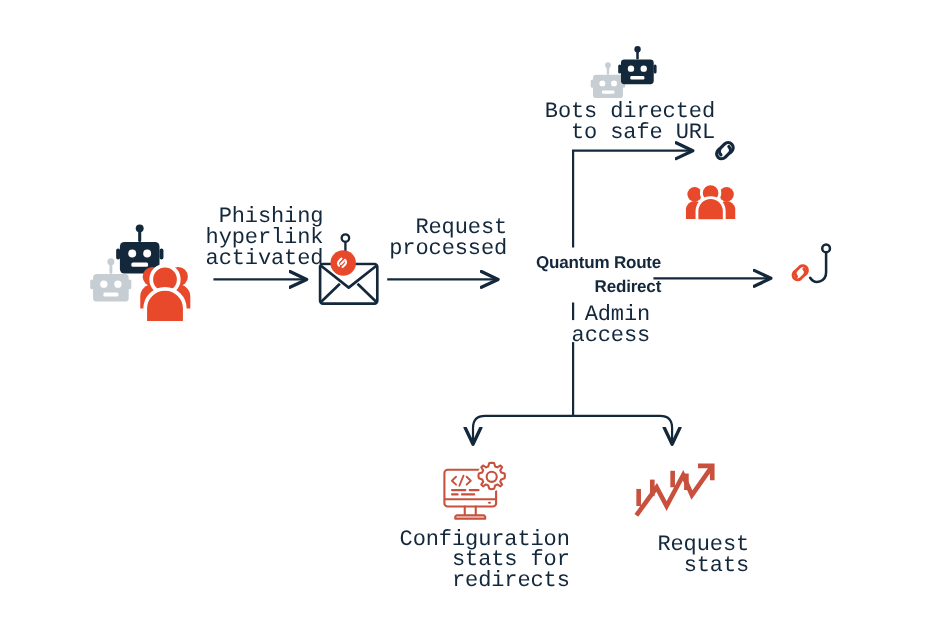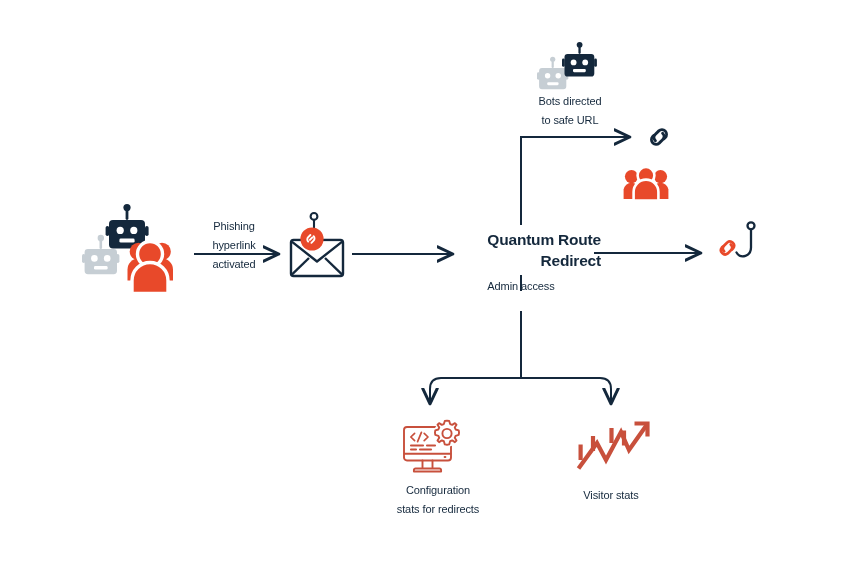--- a/index.html
+++ b/index.html
@@ -13,24 +13,24 @@
   #canvas {
     position: relative;
     width: 846px;
     height: 564px;
     background: #ffffff;
     overflow: hidden;
   }
   .lbl {
     position: absolute;
     color: #14283c;
-    font-size: 11px;
+    font-size: 20px;
     line-height: 19px;
-    text-align: center;
-    font-family: Liberation Sans, sans-serif;
+    text-align: right;
+    font-family: Liberation Mono, monospace;
     white-space: pre-line;
     letter-spacing: -0.1px;
   }
   .node-title {
     position: absolute;
     color: #14283c;
     font-size: 15.5px;
     line-height: 21px;
     font-weight: bold;
     text-align: right;
@@ -258,32 +258,34 @@
         <path d="M34.5,8 L34.5,23"></path>
         <path d="M47,10.5 L47,25.5"></path>
 
         <path d="M1.5,48.5 L20,23 L29,40 L44,12 L52,30 L70,4.5"></path>
 
         <path d="M57.5,3.5 L70.5,3.5 L70.5,16.5"></path>
       </g>
     </svg>
   </div>
 
-  <div class="lbl" style="left:174px; top:188px; width:120px;margin-top:29px;">Phishing
+  <div class="lbl" style="left:174px; top:188px; width:120px;">Phishing
 hyperlink
 activated</div>
 
+  <div class="lbl" style="left:343px; top:198px; width:118px;">Request
+processed</div>
 
   <div class="lbl" style="left:490px; top:92px; width:160px;">Bots directed
 to safe URL</div>
 
   <div class="node-title" style="left:441px; top:229px; width:160px;">Quantum Route
 Redirect</div>
 
 
   <div class="lbl" style="left:451px; top:277px; width:140px;">Admin access</div>
 
   <div class="lbl" style="left:358px; top:481px; width:160px;">Configuration
 stats for redirects</div>
 
-  <div class="lbl" style="left:541px; top:486px; width:140px;">Visitor stats</div>
+  <div class="lbl" style="left:541px; top:486px; width:140px;">Request stats</div>
 
 </div>
 
 </body></html>

